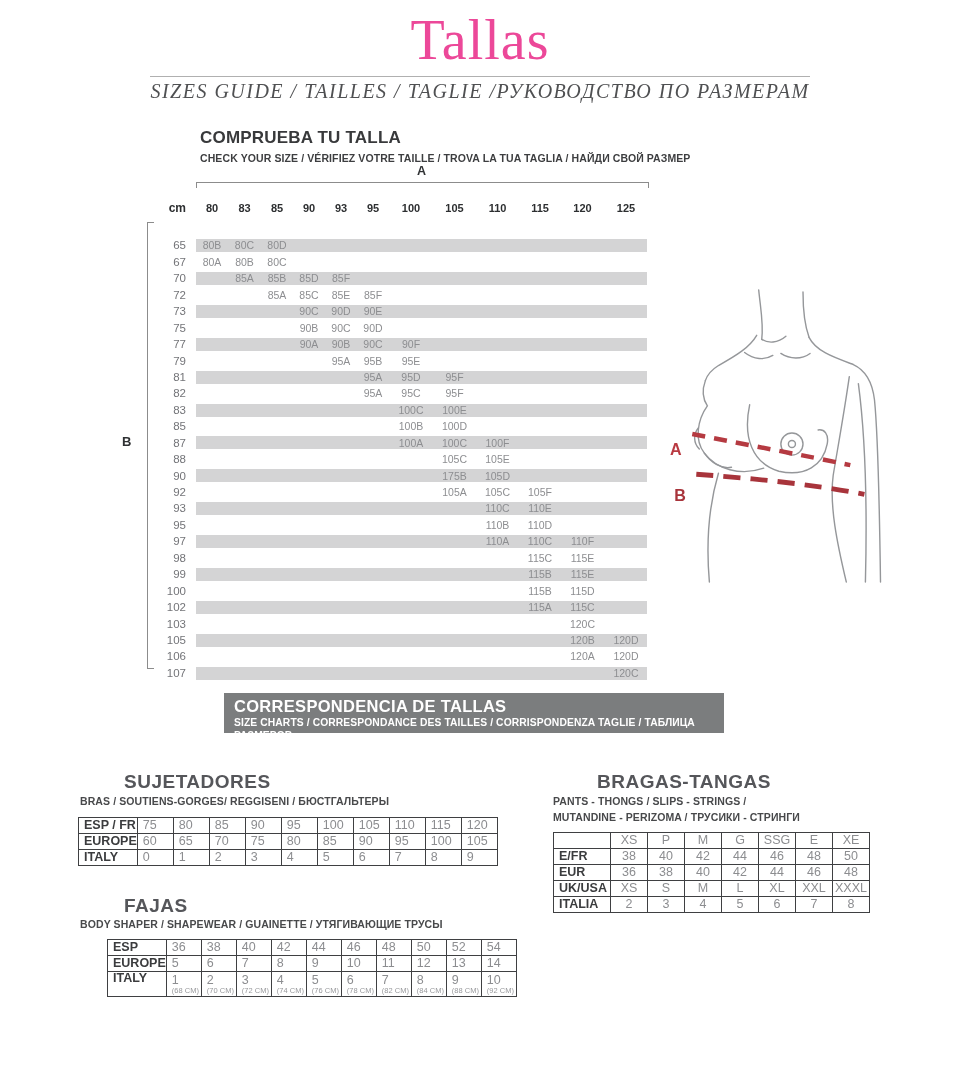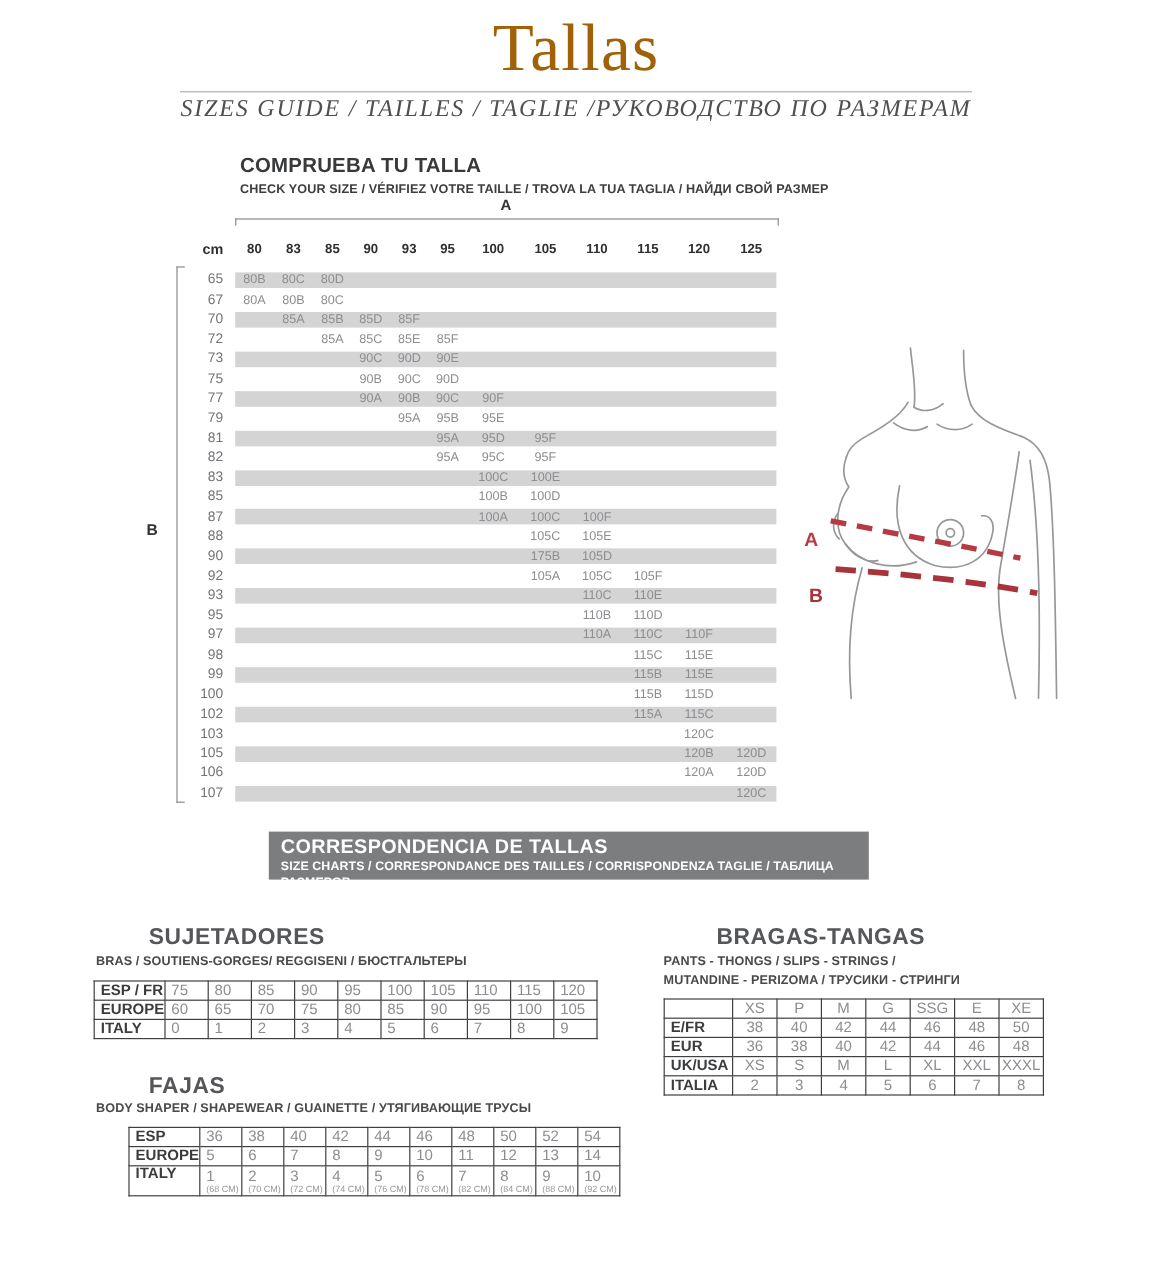--- a/index.html
+++ b/index.html
@@ -1,37 +1,37 @@
 <!DOCTYPE html>
 <html><head>
 <meta charset="utf-8">
 <style>
   html,body{margin:0;padding:0;background:#ffffff;}
   .page{position:relative;width:960px;height:1066px;background:#fff;overflow:hidden;
         font-family:"Liberation Sans",sans-serif;}
   
   .title{position:absolute;left:0;top:8px;width:960px;text-align:center;
-         font-family:"Liberation Serif",serif;font-size:56px;color:#a16207;letter-spacing:1px;}
+         font-family:"Liberation Serif",serif;font-size:56px;color:#ec4899;letter-spacing:1px;}
   .title-rule{position:absolute;left:150px;top:76px;width:660px;height:0;border-top:1px solid #b0b0b0;}
   .subtitle{position:absolute;left:0;top:80px;width:960px;text-align:center;
             font-family:"Liberation Serif",serif;font-style:italic;font-size:20px;
             letter-spacing:1.5px;color:#4f5052;}
   
   .check-heading{position:absolute;left:200px;top:128px;font-size:17px;font-weight:bold;color:#38393b;letter-spacing:.2px;}
   .check-sub{position:absolute;left:200px;top:152px;font-size:10.5px;font-weight:bold;color:#3d3e40;letter-spacing:.1px;}
   .bracket-a-label{position:absolute;left:196px;top:164px;width:451px;text-align:center;
                    font-size:12.5px;font-weight:bold;color:#2f3133;}
   .bracket-top{position:absolute;left:196px;top:182px;width:451px;height:5px;
                border:1px solid #8c8c8c;border-bottom:none;}
   .bracket-left{position:absolute;left:147px;top:222px;width:6px;height:445px;
                 border:1px solid #8c8c8c;border-right:none;}
   .bracket-b-label{position:absolute;left:122px;top:434px;font-size:13px;font-weight:bold;color:#2f3133;}
   .matrix{position:absolute;left:152px;top:200px;}
   .mrow{display:flex;height:16.45px;line-height:16.45px;}
-  .mhead{margin-bottom:9px;}
+  .mhead{margin-bottom:21px;}
   .mlabel{width:34px;text-align:right;margin-right:10px;font-size:11.5px;color:#737478;}
   .mhead .mlabel{font-weight:bold;color:#2d2f31;font-size:12px;}
   .mcells{display:grid;grid-template-columns:32px 33px 32px 32px 32px 32px 44px 43px 43px 42px 43px 44px;width:451px;}
   .mcells.shaded{background:linear-gradient(#d4d4d5,#d4d4d5) left center/100% 13px no-repeat;}
   .mcell{text-align:center;font-size:10.5px;color:#8d8e91;}
   .mhead .mcell{font-weight:bold;color:#2d2f31;font-size:11px;}
   
   .figure{position:absolute;left:650px;top:286px;width:306px;height:302px;}
   
   .corr-bar{position:absolute;left:224px;top:693px;width:500px;height:40px;background:#7b7d7e;

